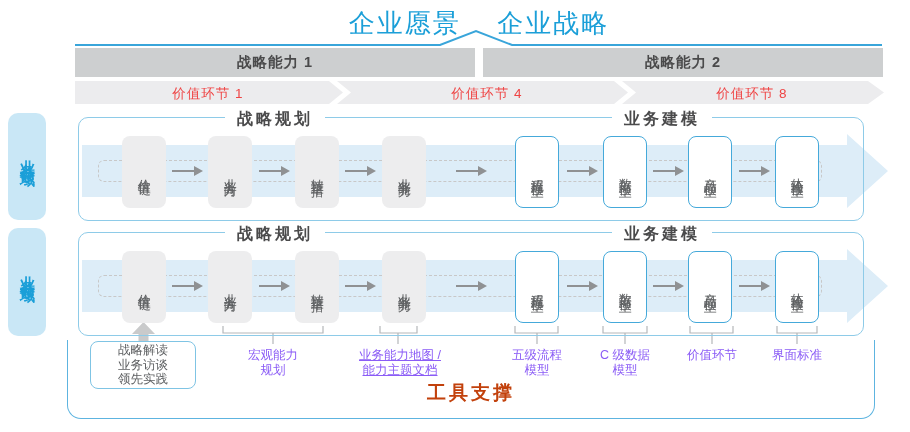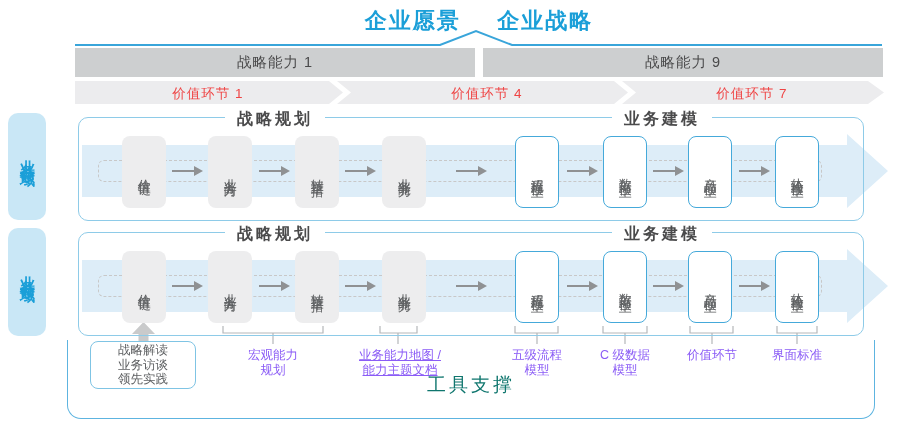--- a/index.html
+++ b/index.html
@@ -2,27 +2,27 @@
 <html><head>
 <meta charset="utf-8">
 <style>
   html,body{margin:0;padding:0;background:#ffffff;}
   .canvas{
     position:relative;width:910px;height:432px;background:#ffffff;
     font-family:"Liberation Sans","DejaVu Sans",sans-serif;overflow:hidden;
   }
   
   .header{position:absolute;left:75px;top:6px;width:808px;text-align:center;}
-  .header span{display:inline-block;margin:0 16px;font-size:22px;font-weight:bold;color:#1b9fd8;letter-spacing:2px;}
+  .header span{display:inline-block;margin:0 16px;font-size:26px;font-weight:normal;color:#1b9fd8;letter-spacing:2px;}
   
   .bg-svg{position:absolute;left:0;top:0;z-index:0;}
   
   .cap-bars{position:absolute;left:75px;top:48px;width:808px;height:29px;display:flex;gap:8px;z-index:1;}
   .cap-bar{flex:1;background:#cdcfd0;display:flex;align-items:center;justify-content:center;
-           font-size:14.5px;font-weight:400;color:#4a4a4b;letter-spacing:1px;}
+           font-size:14.5px;font-weight:700;color:#4a4a4b;letter-spacing:1px;}
   
   .vlabel{position:absolute;top:85px;transform:translateX(-50%);font-size:13.5px;color:#ef4444;letter-spacing:1px;z-index:1;}
   
   .domain{position:absolute;left:8px;width:38px;background:#c9e7f6;border-radius:10px;
           display:flex;align-items:center;justify-content:center;writing-mode:vertical-rl;
           font-size:15px;font-weight:bold;color:#1b9fd8;letter-spacing:4px;z-index:1;}
   
   .row{position:absolute;left:78px;width:788px;height:110px;z-index:1;}
   .row-arrow-svg{position:absolute;left:0;top:0;overflow:visible;}
   .row-frame{position:absolute;left:0;top:4px;width:786px;height:104px;border:1.5px solid #8ecbe8;border-radius:10px;box-sizing:border-box;}
@@ -39,22 +39,22 @@
         border-left:9px solid #8f9193;border-top:5px solid transparent;border-bottom:5px solid transparent;}
   
   .practice-box{position:absolute;left:90px;top:341px;width:104px;height:46px;border:1px solid #7fc4e4;border-radius:8px;
         background:#fff;display:flex;flex-direction:column;align-items:center;justify-content:center;
         font-size:12.5px;color:#5f6163;line-height:1.18;z-index:1;}
   .ann{position:absolute;top:348px;transform:translateX(-50%);text-align:center;
        font-size:12.5px;color:#8b5cf6;line-height:1.2;z-index:1;white-space:nowrap;}
   
   .tool-frame{position:absolute;left:67px;top:340px;width:808px;height:79px;box-sizing:border-box;
         border:1.5px solid #5db4e0;border-top:none;border-radius:0 0 14px 14px;z-index:0;}
-  .tool-label{position:absolute;left:0;right:0;top:32px;text-align:center;
-        font-size:19px;font-weight:normal;color:#0f766e;letter-spacing:3px;}
+  .tool-label{position:absolute;left:0;right:0;top:40px;text-align:center;
+        font-size:19px;font-weight:bold;color:#c2410c;letter-spacing:3px;}
 </style>
 </head>
 <body>
 
 <div class="canvas">
 
   <svg class="bg-svg" width="910" height="432">
 
     <polyline points="75,45 440,45 476,31 512,45 882,45" fill="none" stroke="#39a5da" stroke-width="2"></polyline>
 
@@ -74,26 +74,26 @@
     </g>
   </svg>
 
   <div class="header">
     <span>企业愿景</span>
     <span>企业战略</span>
   </div>
 
   <div class="cap-bars">
     <div class="cap-bar">战略能力 1</div>
-    <div class="cap-bar">战略能力 9</div>
+    <div class="cap-bar">战略能力 2</div>
   </div>
 
   <div class="vlabel" style="left:208px;">价值环节 1</div>
   <div class="vlabel" style="left:487px;">价值环节 4</div>
-  <div class="vlabel" style="left:752px;">价值环节 7</div>
+  <div class="vlabel" style="left:752px;">价值环节 8</div>
 
   <div class="domain" style="top:113px;height:107px;">业务领域 1</div>
   <div class="domain" style="top:228px;height:108px;">业务领域 2</div>
 
   <div class="row" style="top:113px;">
     <svg class="row-arrow-svg" width="812" height="110">
       <polygon points="4,32 769,32 769,21 810,58 769,95 769,84 4,84" fill="#ddedf8"></polygon>
     </svg>
     <div class="row-frame"></div>
     <div class="dash-band"></div>

